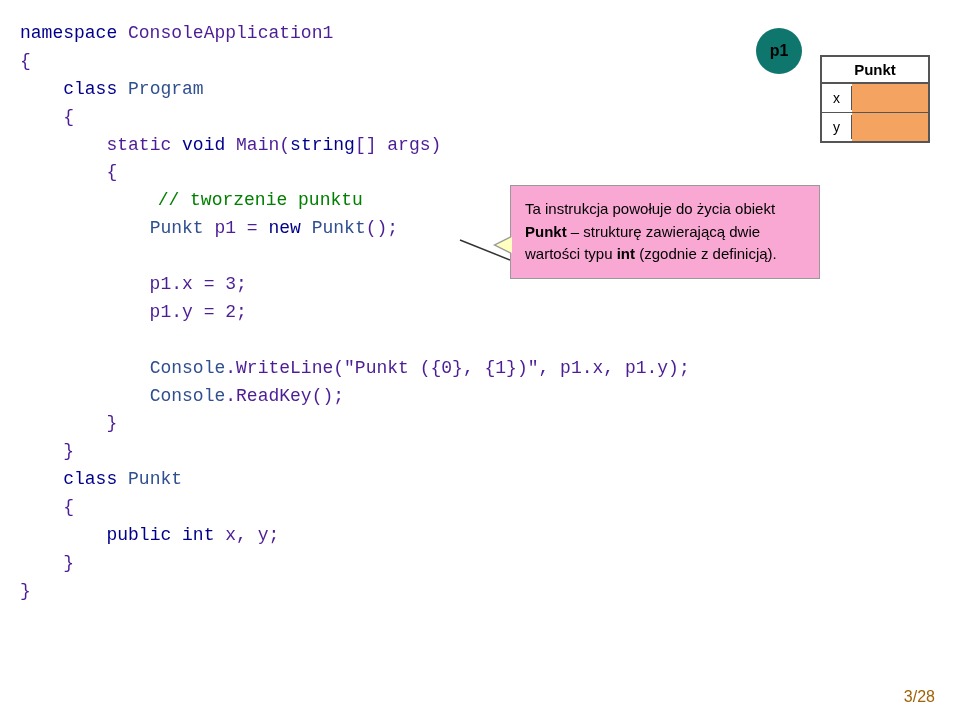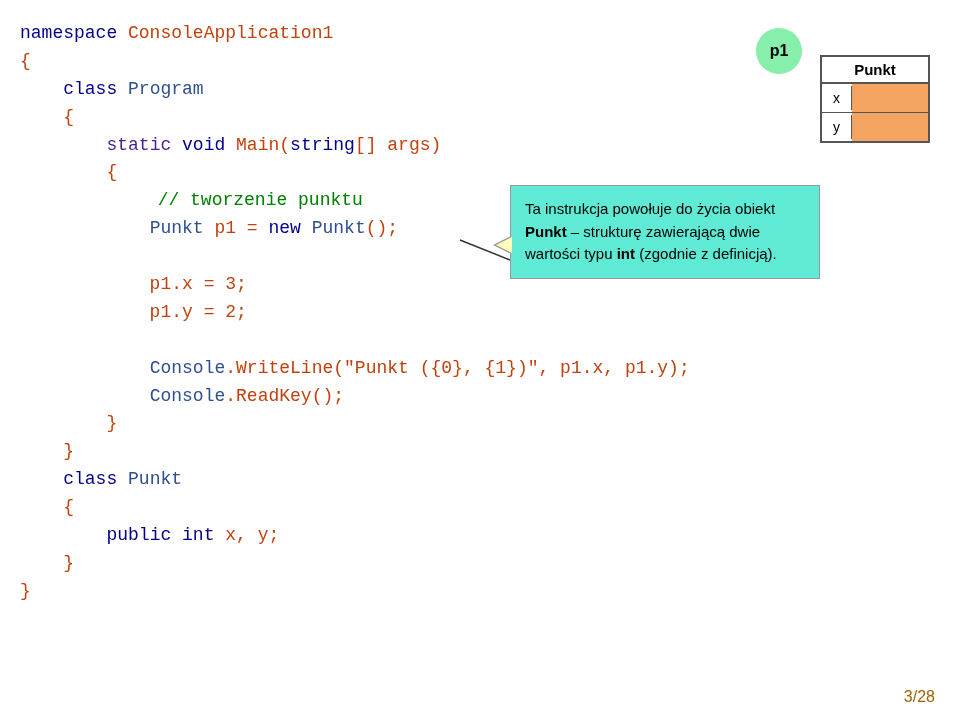--- a/index.html
+++ b/index.html
@@ -29,29 +29,29 @@
 
     .kw-namespace { color: #00008B; font-weight: normal; margin-top: 21px; }
     .kw-class { color: #00008B; font-weight: normal; }
     .kw-static { color: #4c1d95; font-weight: normal; }
     .kw-void { color: #00008B; font-weight: normal; }
     .kw-new { color: #00008B; font-weight: normal; }
     .kw-public { color: #00008B; font-weight: normal; }
     .kw-int { color: #00008B; font-weight: normal; }
     .cn { color: #2F4F8F; font-weight: normal; }
     .comment { color: #008000; margin-left: 8px; }
-    .plain { color: #c2410c; }
+    .plain { color: #4c1d95; }
 
     
     .tooltip-box {
       position: absolute;
       top: 185px;
       left: 510px;
       width: 310px;
-      background: #5eead4;
+      background: #f9a8d4;
       border: 1px solid #999;
       padding: 12px 14px;
       font-family: Arial, sans-serif;
       font-size: 15px;
       line-height: 1.5;
       color: #000;
     }
 
     .tooltip-box::before {
       content: '';
@@ -73,21 +73,21 @@
       border-color: transparent #FFFFC0 transparent transparent;
     }
 
     .tooltip-bold { font-weight: bold; }
 
     
     .p1-label {
       position: absolute;
       top: 28px;
       left: 756px;
-      background: #86efac;
+      background: #0f766e;
       border-radius: 50%;
       width: 46px;
       height: 46px;
       display: flex;
       align-items: center;
       justify-content: center;
       font-family: Arial, sans-serif;
       font-size: 16px;
       font-weight: bold;
       color: #000;

